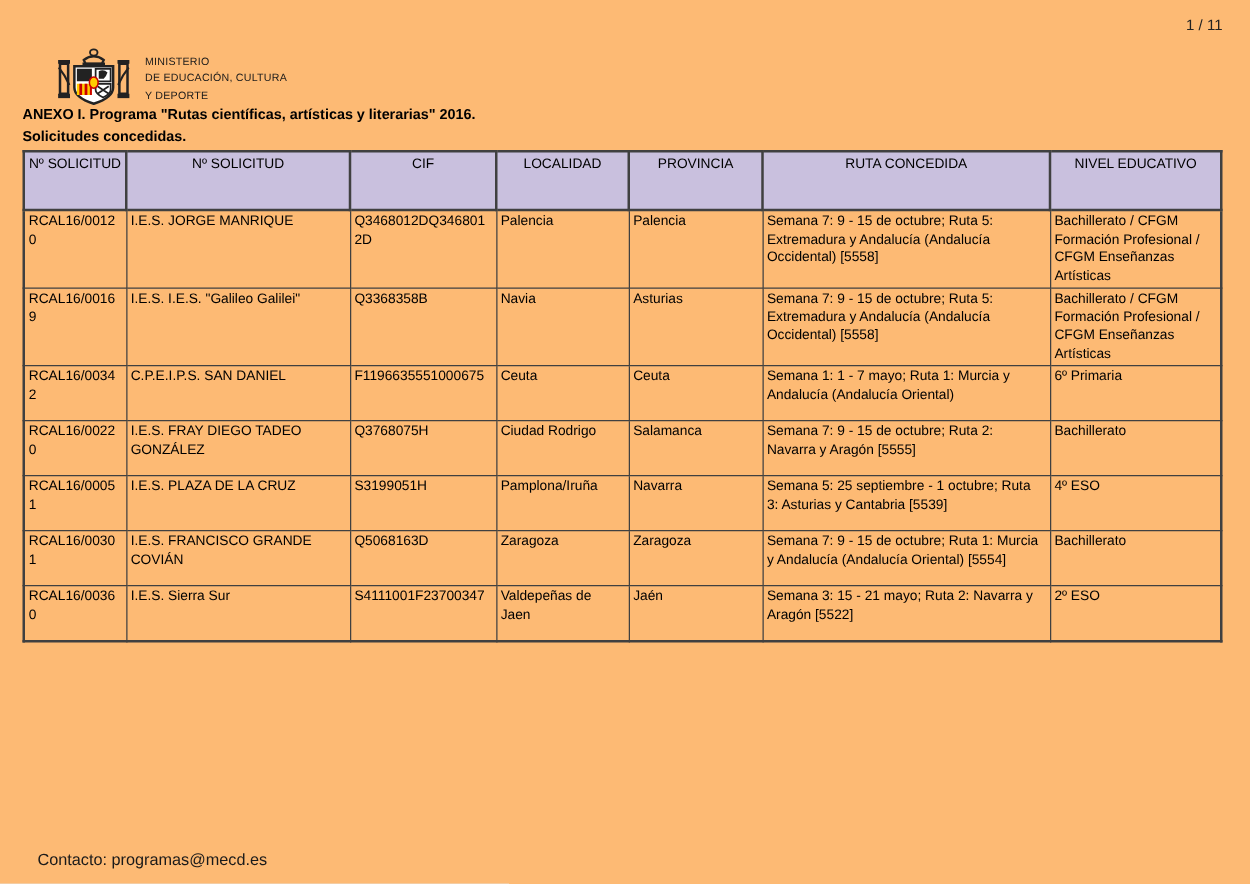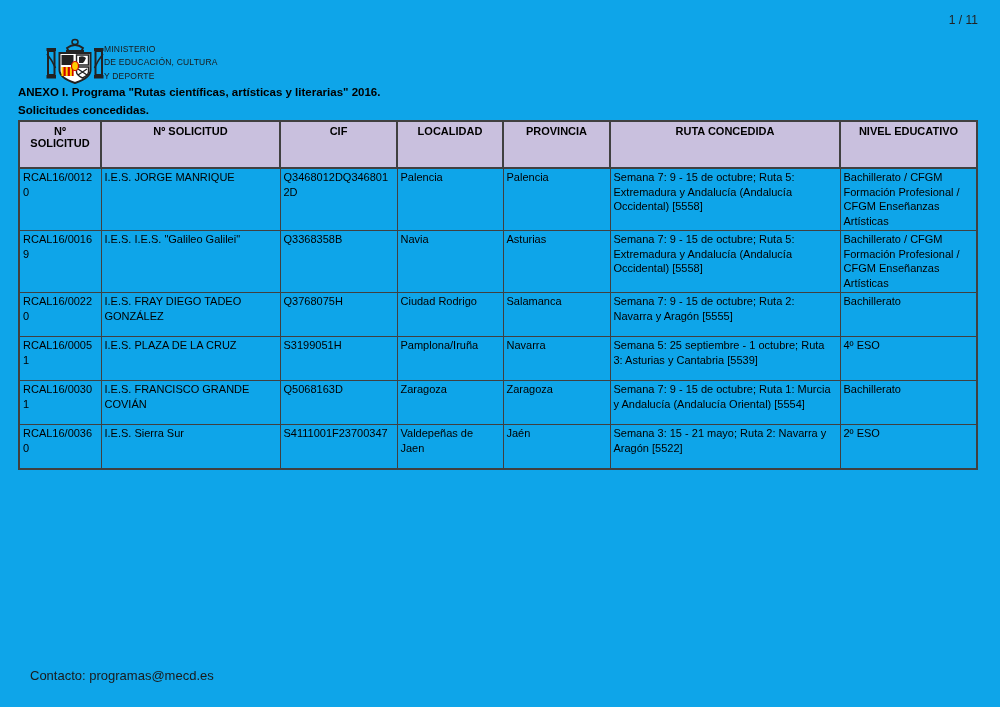--- a/index.html
+++ b/index.html
@@ -1,39 +1,39 @@
 <!DOCTYPE html>
 <html style="--header-bg: #c9c0de; --border-color: #404040;"><head>
 <meta charset="utf-8">
 <style>
   html, body { margin: 0; padding: 0; background: #e8e8e8; }
   .page {
     position: relative;
     width: 1000px;
     height: 707px;
-    background: #0ea5e9;
+    background: #fdba74;
     font-family: "Liberation Sans", sans-serif;
     color: #000;
     overflow: hidden;
     box-sizing: border-box;
   }
   .page-number {
     position: absolute;
     top: 13px;
     right: 22px;
     font-size: 12px;
     color: #222;
   }
   .ministry-header {
     position: absolute;
     top: 38px;
     left: 46px;
     display: flex;
     align-items: center;
-    gap: 0;
+    gap: 12px;
   }
   .ministry-lines {
     font-size: 8.5px;
     line-height: 1.55;
     color: #1a1a1a;
     letter-spacing: 0.2px;
   }
   .doc-title {
     position: absolute;
     top: 86px;
@@ -57,40 +57,40 @@
     left: 18px;
     width: 958px;
     border-collapse: collapse;
     table-layout: fixed;
     border: 2px solid var(--border-color, #404040);
     font-size: 11px;
   }
   table.grants th {
     background: var(--header-bg, #c9c0de);
     border: 2px solid var(--border-color, #404040);
-    font-weight: bold;
+    font-weight: normal;
     vertical-align: top;
     height: 42px;
     padding: 3px 3px 0 3px;
     font-size: 11px;
   }
   table.grants td {
     border: 1px solid var(--border-color, #404040);
     vertical-align: top;
     text-align: left;
     padding: 1px 3px 2px 3px;
     height: 40px;
     line-height: 1.32;
     overflow: hidden;
     word-wrap: break-word;
   }
   .footer-contact {
     position: absolute;
     left: 30px;
-    bottom: 24px;
+    bottom: 12px;
     font-size: 13px;
     color: #1a1a1a;
   }
 </style>
 </head>
 <body>
 
 <div class="page">
 
   <div class="page-number">1 / 11</div>
@@ -168,20 +168,29 @@
         <tr>
           <td>RCAL16/00169</td>
           <td>I.E.S. I.E.S. "Galileo Galilei"</td>
           <td>Q3368358B</td>
           <td>Navia</td>
           <td>Asturias</td>
           <td>Semana 7: 9 - 15 de octubre; Ruta 5: Extremadura y Andalucía (Andalucía Occidental) [5558]</td>
           <td>Bachillerato / CFGM Formación Profesional / CFGM Enseñanzas Artísticas</td>
         </tr>
         <tr>
+          <td>RCAL16/00342</td>
+          <td>C.P.E.I.P.S. SAN DANIEL</td>
+          <td>F1196635551000675</td>
+          <td>Ceuta</td>
+          <td>Ceuta</td>
+          <td>Semana 1: 1 - 7 mayo; Ruta 1: Murcia y Andalucía (Andalucía Oriental)</td>
+          <td>6º Primaria</td>
+        </tr>
+        <tr>
           <td>RCAL16/00220</td>
           <td>I.E.S. FRAY DIEGO TADEO GONZÁLEZ</td>
           <td>Q3768075H</td>
           <td>Ciudad Rodrigo</td>
           <td>Salamanca</td>
           <td>Semana 7: 9 - 15 de octubre; Ruta 2: Navarra y Aragón [5555]</td>
           <td>Bachillerato</td>
         </tr>
         <tr>
           <td>RCAL16/00051</td>

